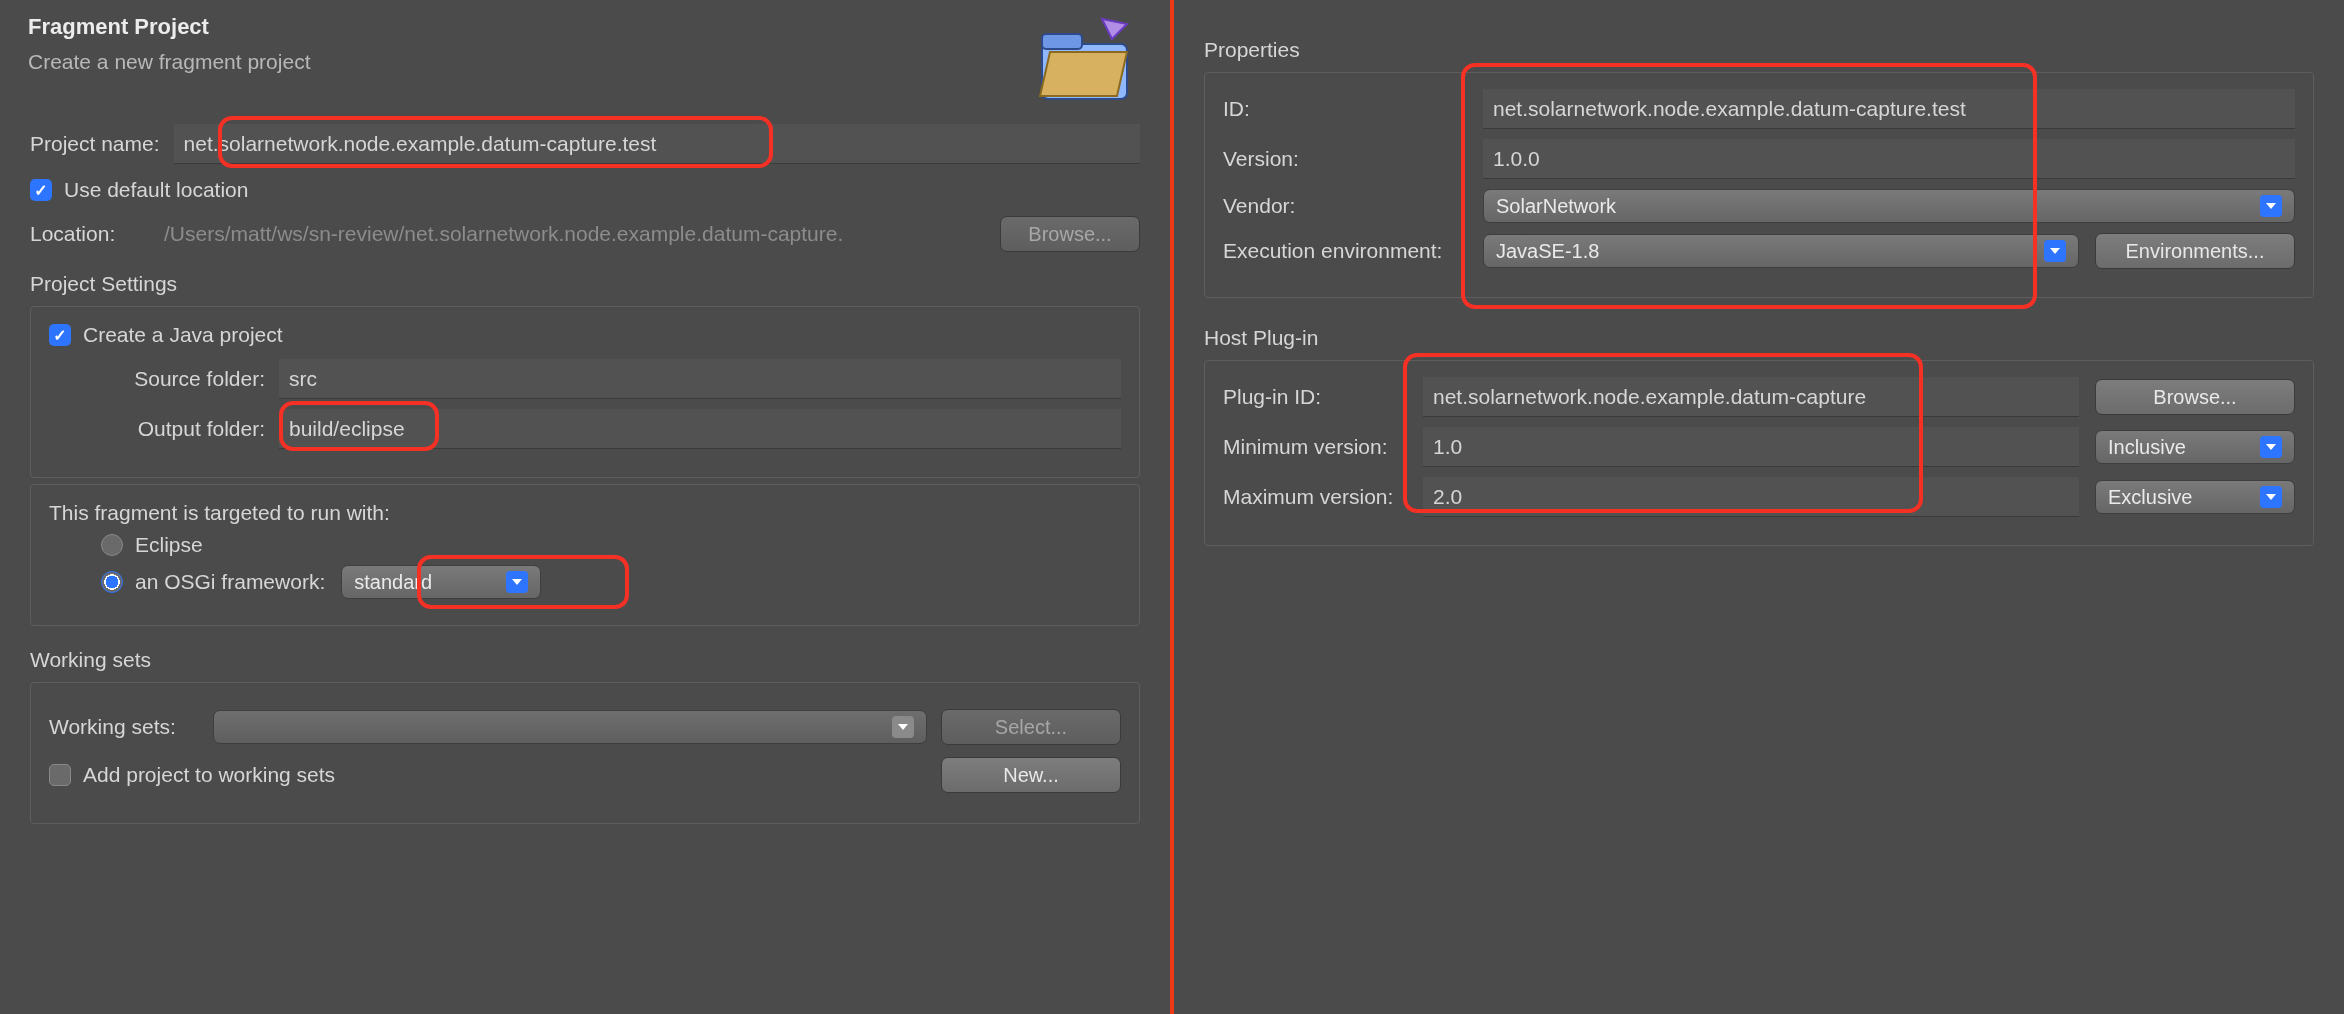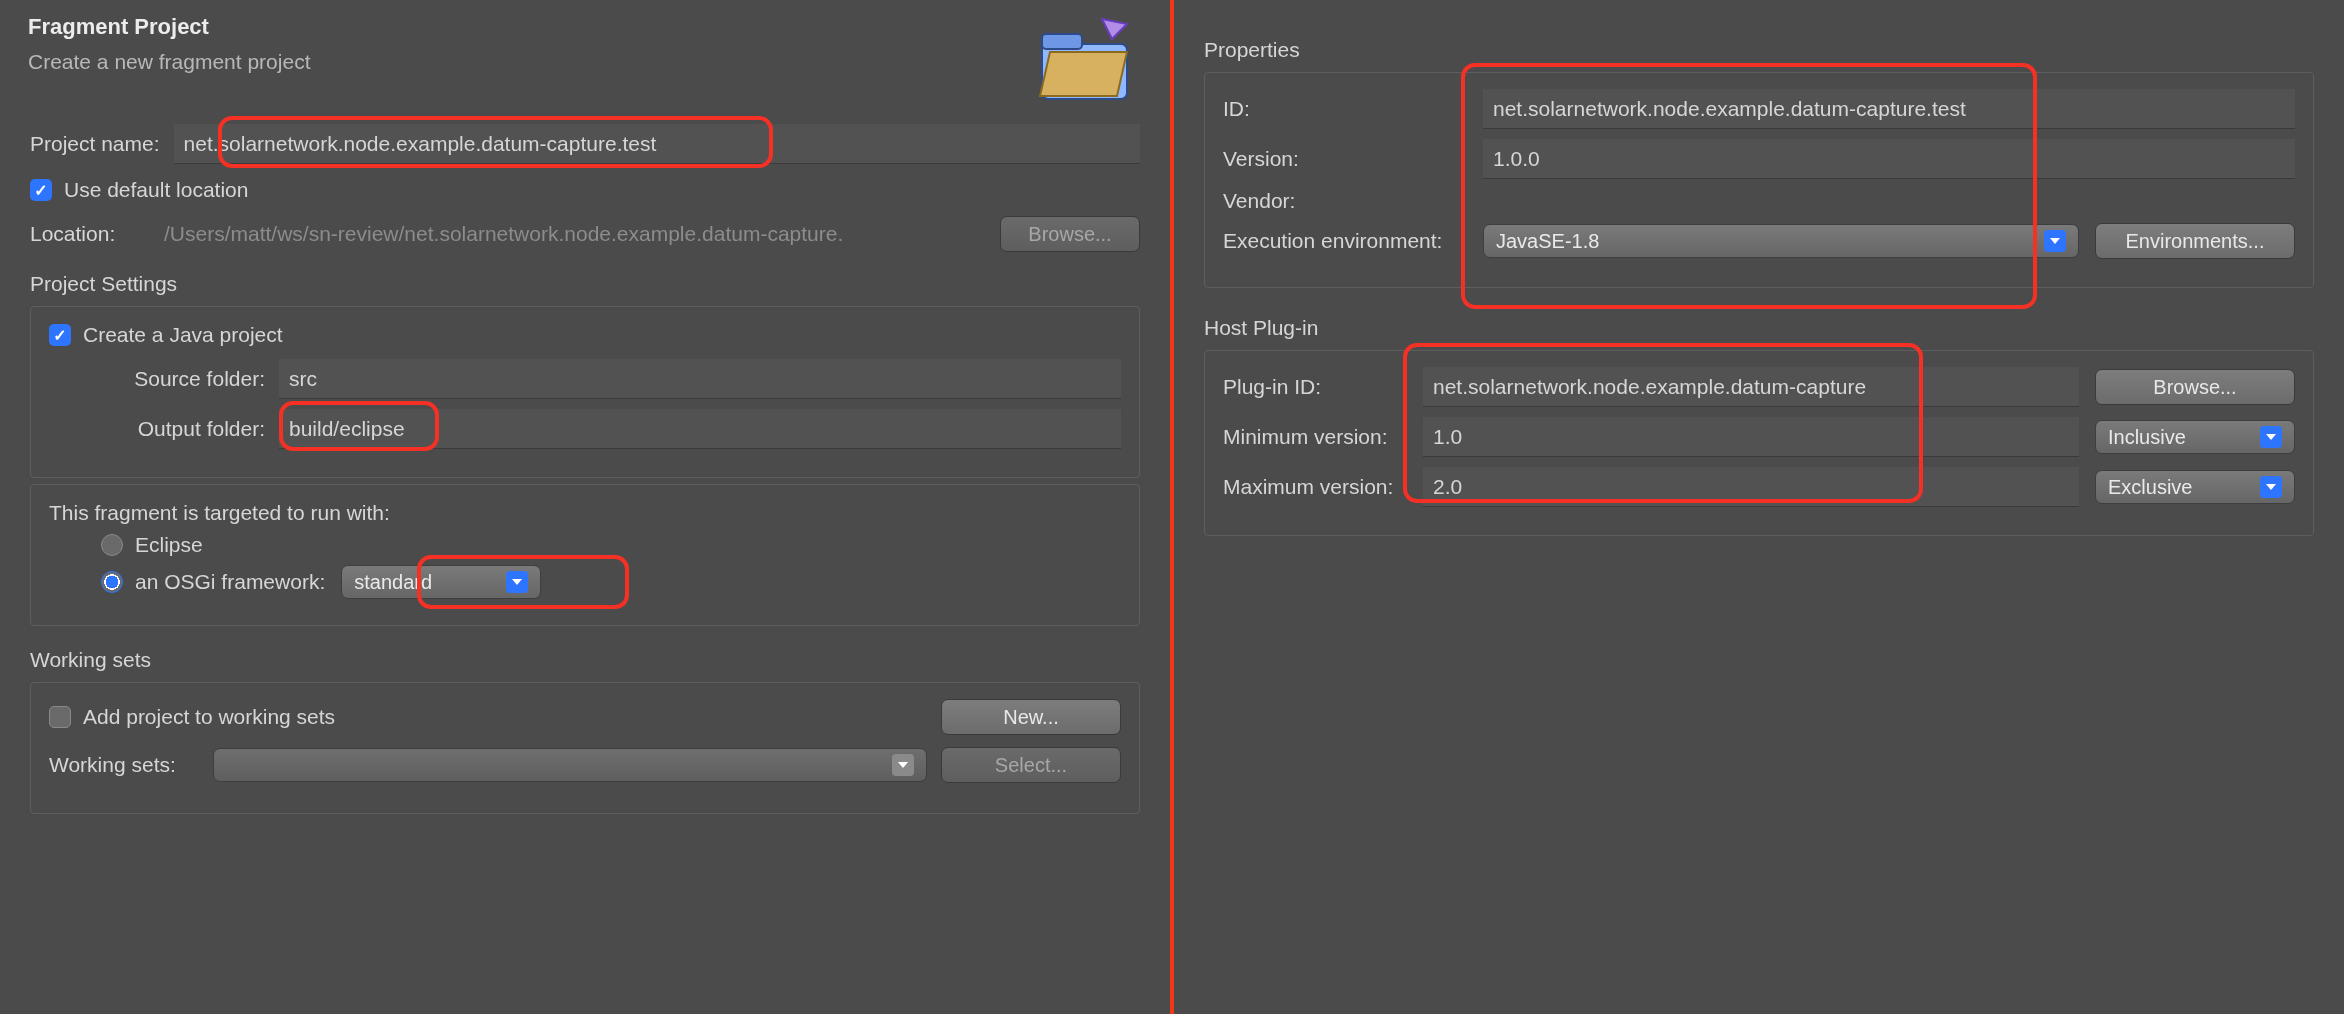--- a/index.html
+++ b/index.html
@@ -144,35 +144,35 @@
         <div class="select select-inline">
           <span>standard</span>
           <span class="caret"></span>
         </div>
         <div class="annot" style="left:316px; top:-10px; width:212px; height:54px;"></div>
       </div>
     </div>
 
     <div class="group-title" style="margin-top:22px;">Working sets</div>
     <div class="group group-frame">
+      <div class="row" style="gap:14px; margin-top:10px;">
+        <span class="label" style="width:150px;">Working sets:</span>
+        <div class="select dim wide" style="flex:1;">
+          <span></span>
+          <span class="caret"></span>
+        </div>
+        <button class="btn disabled" style="min-width:180px;">Select...</button>
+      </div>
       <div class="row" style="justify-content:space-between;">
         <div style="display:flex; align-items:center;">
           <span class="checkbox unchecked"></span>
           <span class="label">Add project to working sets</span>
         </div>
         <button class="btn" style="min-width:180px;">New...</button>
       </div>
-      <div class="row" style="gap:14px; margin-top:10px;">
-        <span class="label" style="width:150px;">Working sets:</span>
-        <div class="select dim wide" style="flex:1;">
-          <span></span>
-          <span class="caret"></span>
-        </div>
-        <button class="btn disabled" style="min-width:180px;">Select...</button>
-      </div>
     </div>
   </div>
 </div>
 
 <div class="divider"></div>
 
 <div class="pane pane-right">
 
   <div class="body">
 
@@ -181,20 +181,24 @@
       <div class="subrow">
         <span class="lbl-col-r">ID:</span>
         <input class="input-text" value="net.solarnetwork.node.example.datum-capture.test" style="">
       </div>
       <div class="subrow">
         <span class="lbl-col-r">Version:</span>
         <input class="input-text" value="1.0.0" style="">
       </div>
       <div class="subrow">
         <span class="lbl-col-r">Vendor:</span>
+        <div class="select wide">
+          <span>SolarNetwork</span>
+          <span class="caret"></span>
+        </div>
       </div>
       <div class="subrow">
         <span class="lbl-col-r">Execution environment:</span>
         <div class="select" style="flex:1;">
           <span>JavaSE-1.8</span>
           <span class="caret"></span>
         </div>
         <div class="gap"></div>
         <button class="btn" style="min-width:200px;">Environments...</button>
       </div>

